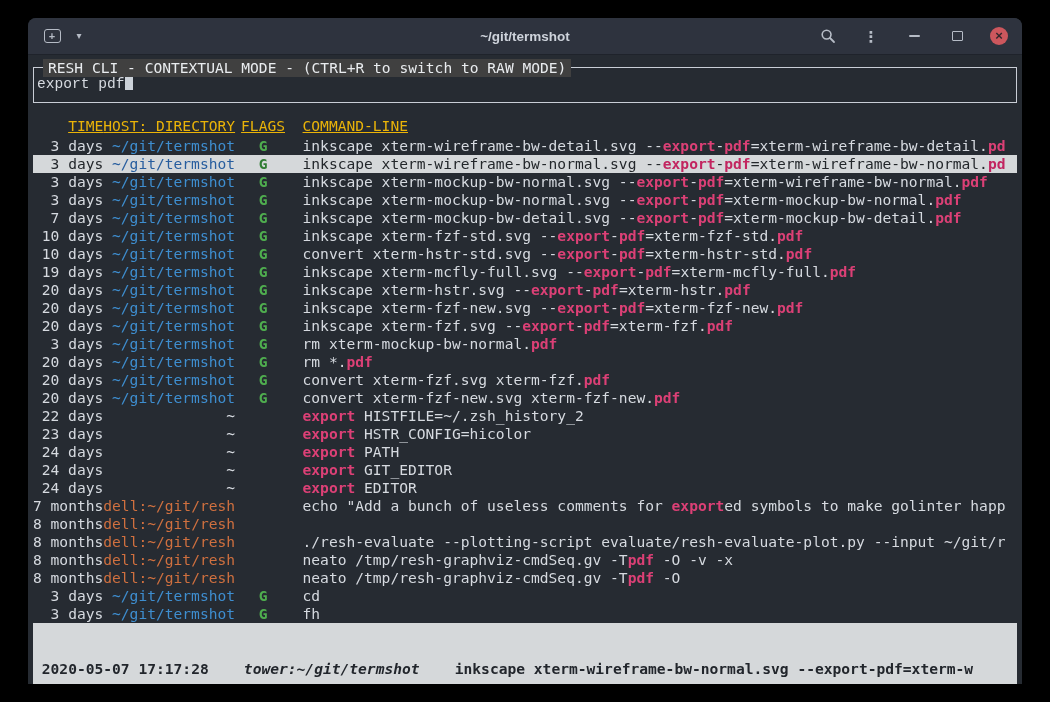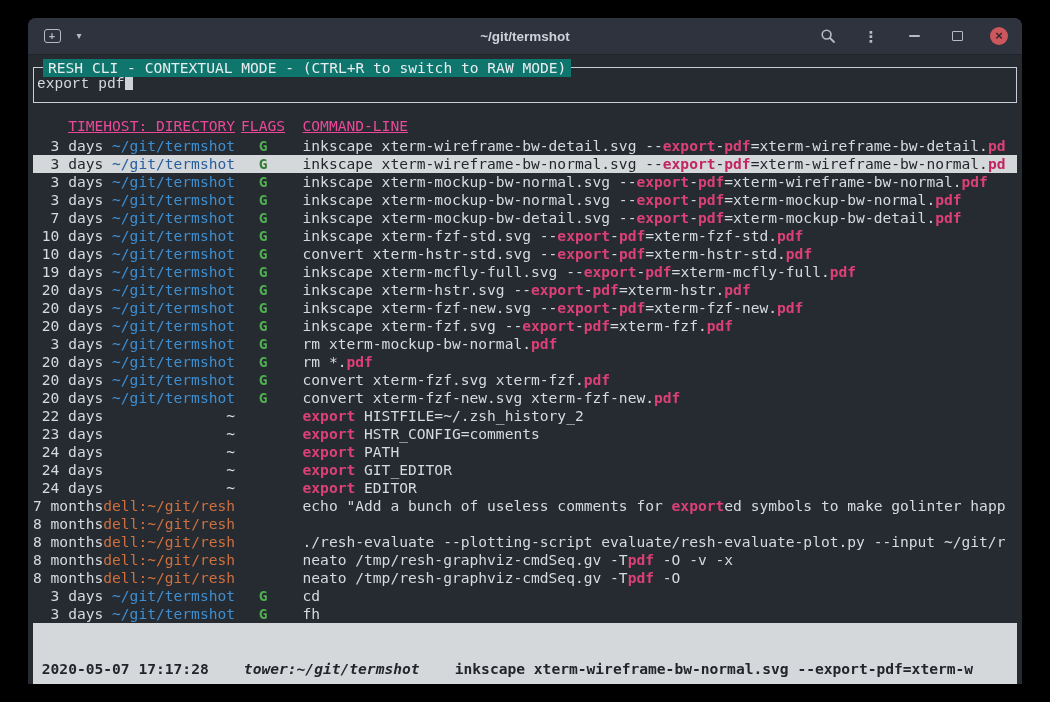--- a/index.html
+++ b/index.html
@@ -44,30 +44,30 @@
   .terminal{
     height:629px;background:#262b32;color:#d6dae0;
     font-size:14.6px;line-height:18px;
     padding:8px 5px 0 5px;box-sizing:border-box;position:relative;
   }
   .resh-box{
     position:relative;border:1px solid #c9ced6;height:34px;
     margin:4px 0 0 0;box-sizing:content-box;
   }
   .resh-box-title{
-    position:absolute;top:-9px;left:9px;background:#0f766e;
+    position:absolute;top:-9px;left:9px;background:#404040;
     padding:0 5px;color:#e9ecef;white-space:pre;
   }
   .resh-query{padding:7px 0 0 3px;white-space:pre;font-family:Liberation Mono, monospace;}
   .cursor{
     display:inline-block;width:1ch;height:15px;background:#ccd2d9;
     vertical-align:-2px;
   }
   
-  .hdr{display:flex;height:20px;line-height:18px;margin-top:14px;padding:0 0;color:#ec4899;}
+  .hdr{display:flex;height:20px;line-height:18px;margin-top:14px;padding:0 0;color:#eab308;}
   .hdr span{text-decoration:underline;}
   .c-time{width:8ch;text-align:right;white-space:pre;flex:none;}
   .c-dir{width:15ch;text-align:right;white-space:pre;flex:none;}
   .c-flags{width:5ch;text-align:center;white-space:pre;flex:none;margin-left:6px;}
   .c-cmd{flex:1;white-space:pre;overflow:hidden;padding-left:2ch;}
   .hdr .c-time,.hdr .c-dir,.hdr .c-flags{overflow:visible;}
   .row{display:flex;height:18px;line-height:18px;}
   .row .c-flags{color:#4fae4f;font-weight:700;}
   .dir-git{color:#3e8ed0;}
   .dir-home{color:#d6dae0;}
@@ -234,21 +234,21 @@
         <div class="row">
         <span class="c-time">22 days</span>
         <span class="c-dir dir-home">~</span>
         <span class="c-flags"></span>
         <span class="c-cmd"><span class="hl">export</span><span> HISTFILE=~/.zsh_history_2</span></span>
       </div>
         <div class="row">
         <span class="c-time">23 days</span>
         <span class="c-dir dir-home">~</span>
         <span class="c-flags"></span>
-        <span class="c-cmd"><span class="hl">export</span><span> HSTR_CONFIG=comments</span></span>
+        <span class="c-cmd"><span class="hl">export</span><span> HSTR_CONFIG=hicolor</span></span>
       </div>
         <div class="row">
         <span class="c-time">24 days</span>
         <span class="c-dir dir-home">~</span>
         <span class="c-flags"></span>
         <span class="c-cmd"><span class="hl">export</span><span> PATH</span></span>
       </div>
         <div class="row">
         <span class="c-time">24 days</span>
         <span class="c-dir dir-home">~</span>

